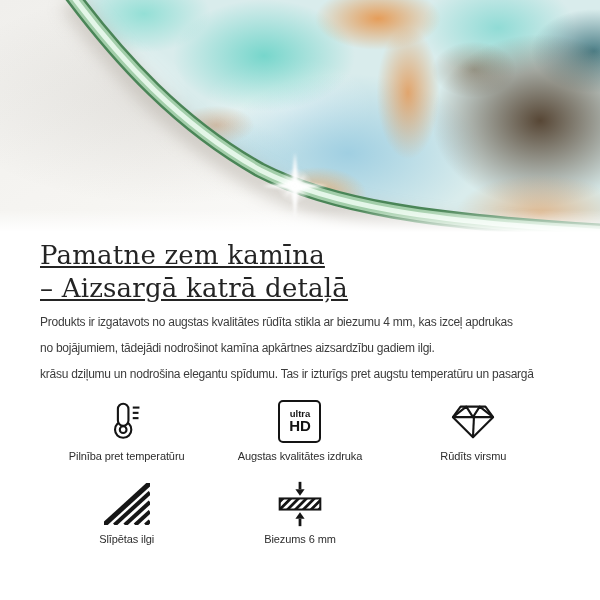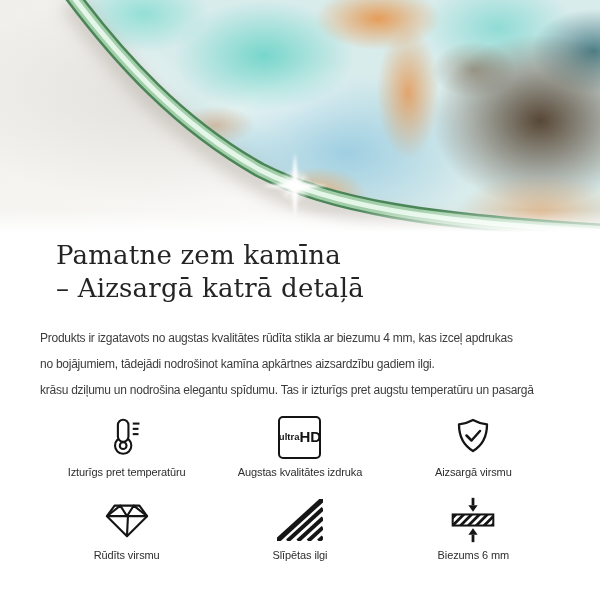--- a/index.html
+++ b/index.html
@@ -32,31 +32,31 @@
       radial-gradient(185px 110px at 58% 66%,rgba(150,202,224,.85),rgba(150,202,224,0) 72%),
       radial-gradient(140px 90px at 35% 78%, rgba(168,212,226,.80),rgba(168,212,226,0) 72%),
       radial-gradient(150px 90px at 14% 40%, rgba(255,255,255,.95),rgba(255,255,255,0) 70%),
       radial-gradient(120px 70px at 48% 46%, rgba(246,251,250,.75),rgba(246,251,250,0) 70%);
   }
   .hero-overlay{position:absolute;inset:0;}
   .hero-fade{position:absolute;left:0;right:0;bottom:0;height:22px;
     background:linear-gradient(rgba(255,255,255,0),#ffffff);}
   
   .content{padding:0 40px;}
-  .headline{margin:7px 16px 0;font-family:"DejaVu Serif",serif;font-weight:400;
-    font-size:26px;line-height:33px;color:#242424;letter-spacing:.2px;}
-  .para{margin-top:20px;font-size:12px;line-height:26px;letter-spacing:-0.25px;
+  .headline{margin:7px 0 0;font-family:"DejaVu Serif",serif;font-weight:400;
+    font-size:26px;line-height:33px;color:#242424;letter-spacing:.2px;text-decoration:underline;}
+  .para{margin-top:4px;font-size:12px;line-height:26px;letter-spacing:-0.25px;
     color:#3c3c3c;white-space:nowrap;}
   
   .features{margin-top:10px;display:grid;grid-template-columns:repeat(3,1fr);row-gap:18px;}
   .feature{display:flex;flex-direction:column;align-items:center;}
   .icon-box{height:48px;display:flex;align-items:center;justify-content:center;}
   .feature-label{margin-top:5px;font-size:11px;color:#2d2d2d;text-align:center;letter-spacing:-0.1px;}
   .uhd{width:39px;height:39px;border:2.6px solid #141414;border-radius:5px;
-    display:flex;flex-direction:row;align-items:center;justify-content:center;color:#141414;}
+    display:flex;flex-direction:column;align-items:center;justify-content:center;color:#141414;}
   .uhd-top{font-size:9.5px;font-weight:700;line-height:10px;}
   .uhd-bottom{font-size:15px;font-weight:700;line-height:14px;text-align:right;}
   svg{display:block;}
 </style>
 </head>
 <body>
 
 <div class="hero">
   <div class="glass-face"></div>
   <svg class="hero-overlay" width="600" height="232" viewBox="0 0 600 232">
@@ -104,42 +104,33 @@
       <div class="icon-box">
         <svg width="46" height="46" viewBox="0 0 48 48" fill="none" stroke="#151515" stroke-width="2.2">
           <circle cx="20" cy="33" r="8.5"></circle>
           <circle cx="20" cy="33" r="3.5"></circle>
           <rect x="14.5" y="6" width="11" height="23" rx="5.5" fill="#ffffff"></rect>
           <line x1="30" y1="10" x2="37" y2="10"></line>
           <line x1="30" y1="15.5" x2="36" y2="15.5"></line>
           <line x1="30" y1="21" x2="36" y2="21"></line>
         </svg>
       </div>
-      <div class="feature-label">Izturīgs pret temperatūru</div>
+      <div class="feature-label">Pilnība pret temperatūru</div>
     </div>
 
     <div class="feature">
       <div class="icon-box">
         <div class="uhd">
           <span class="uhd-top">ultra</span>
           <span class="uhd-bottom">HD</span>
         </div>
       </div>
       <div class="feature-label">Augstas kvalitātes izdruka</div>
     </div>
 
-    <div class="feature">
-      <div class="icon-box">
-        <svg width="44" height="44" viewBox="0 0 44 44" fill="none" stroke="#151515" stroke-width="2.3" stroke-linejoin="round" stroke-linecap="round">
-          <path d="M22 5 C 26.5 7.5 31.5 9 36 9.3 C 36 19 33 29.5 22 36 C 11 29.5 8 19 8 9.3 C 12.5 9 17.5 7.5 22 5 Z"></path>
-          <path d="M15.5 20.5 L20.5 25.5 L29 16" stroke-width="2.5"></path>
-        </svg>
-      </div>
-      <div class="feature-label">Aizsargā virsmu</div>
-    </div>
 
     <div class="feature">
       <div class="icon-box">
         <svg width="50" height="44" viewBox="0 0 52 46" fill="none" stroke="#151515" stroke-width="2.2" stroke-linejoin="round">
           <path d="M13 8 L39 8 L47 19 L26 40 L5 19 Z"></path>
           <path d="M5 19 H47"></path>
           <path d="M5 19 L19 8 L26 19 L33 8 L47 19"></path>
           <path d="M27 19 L26 39.5"></path>
         </svg>
       </div>

